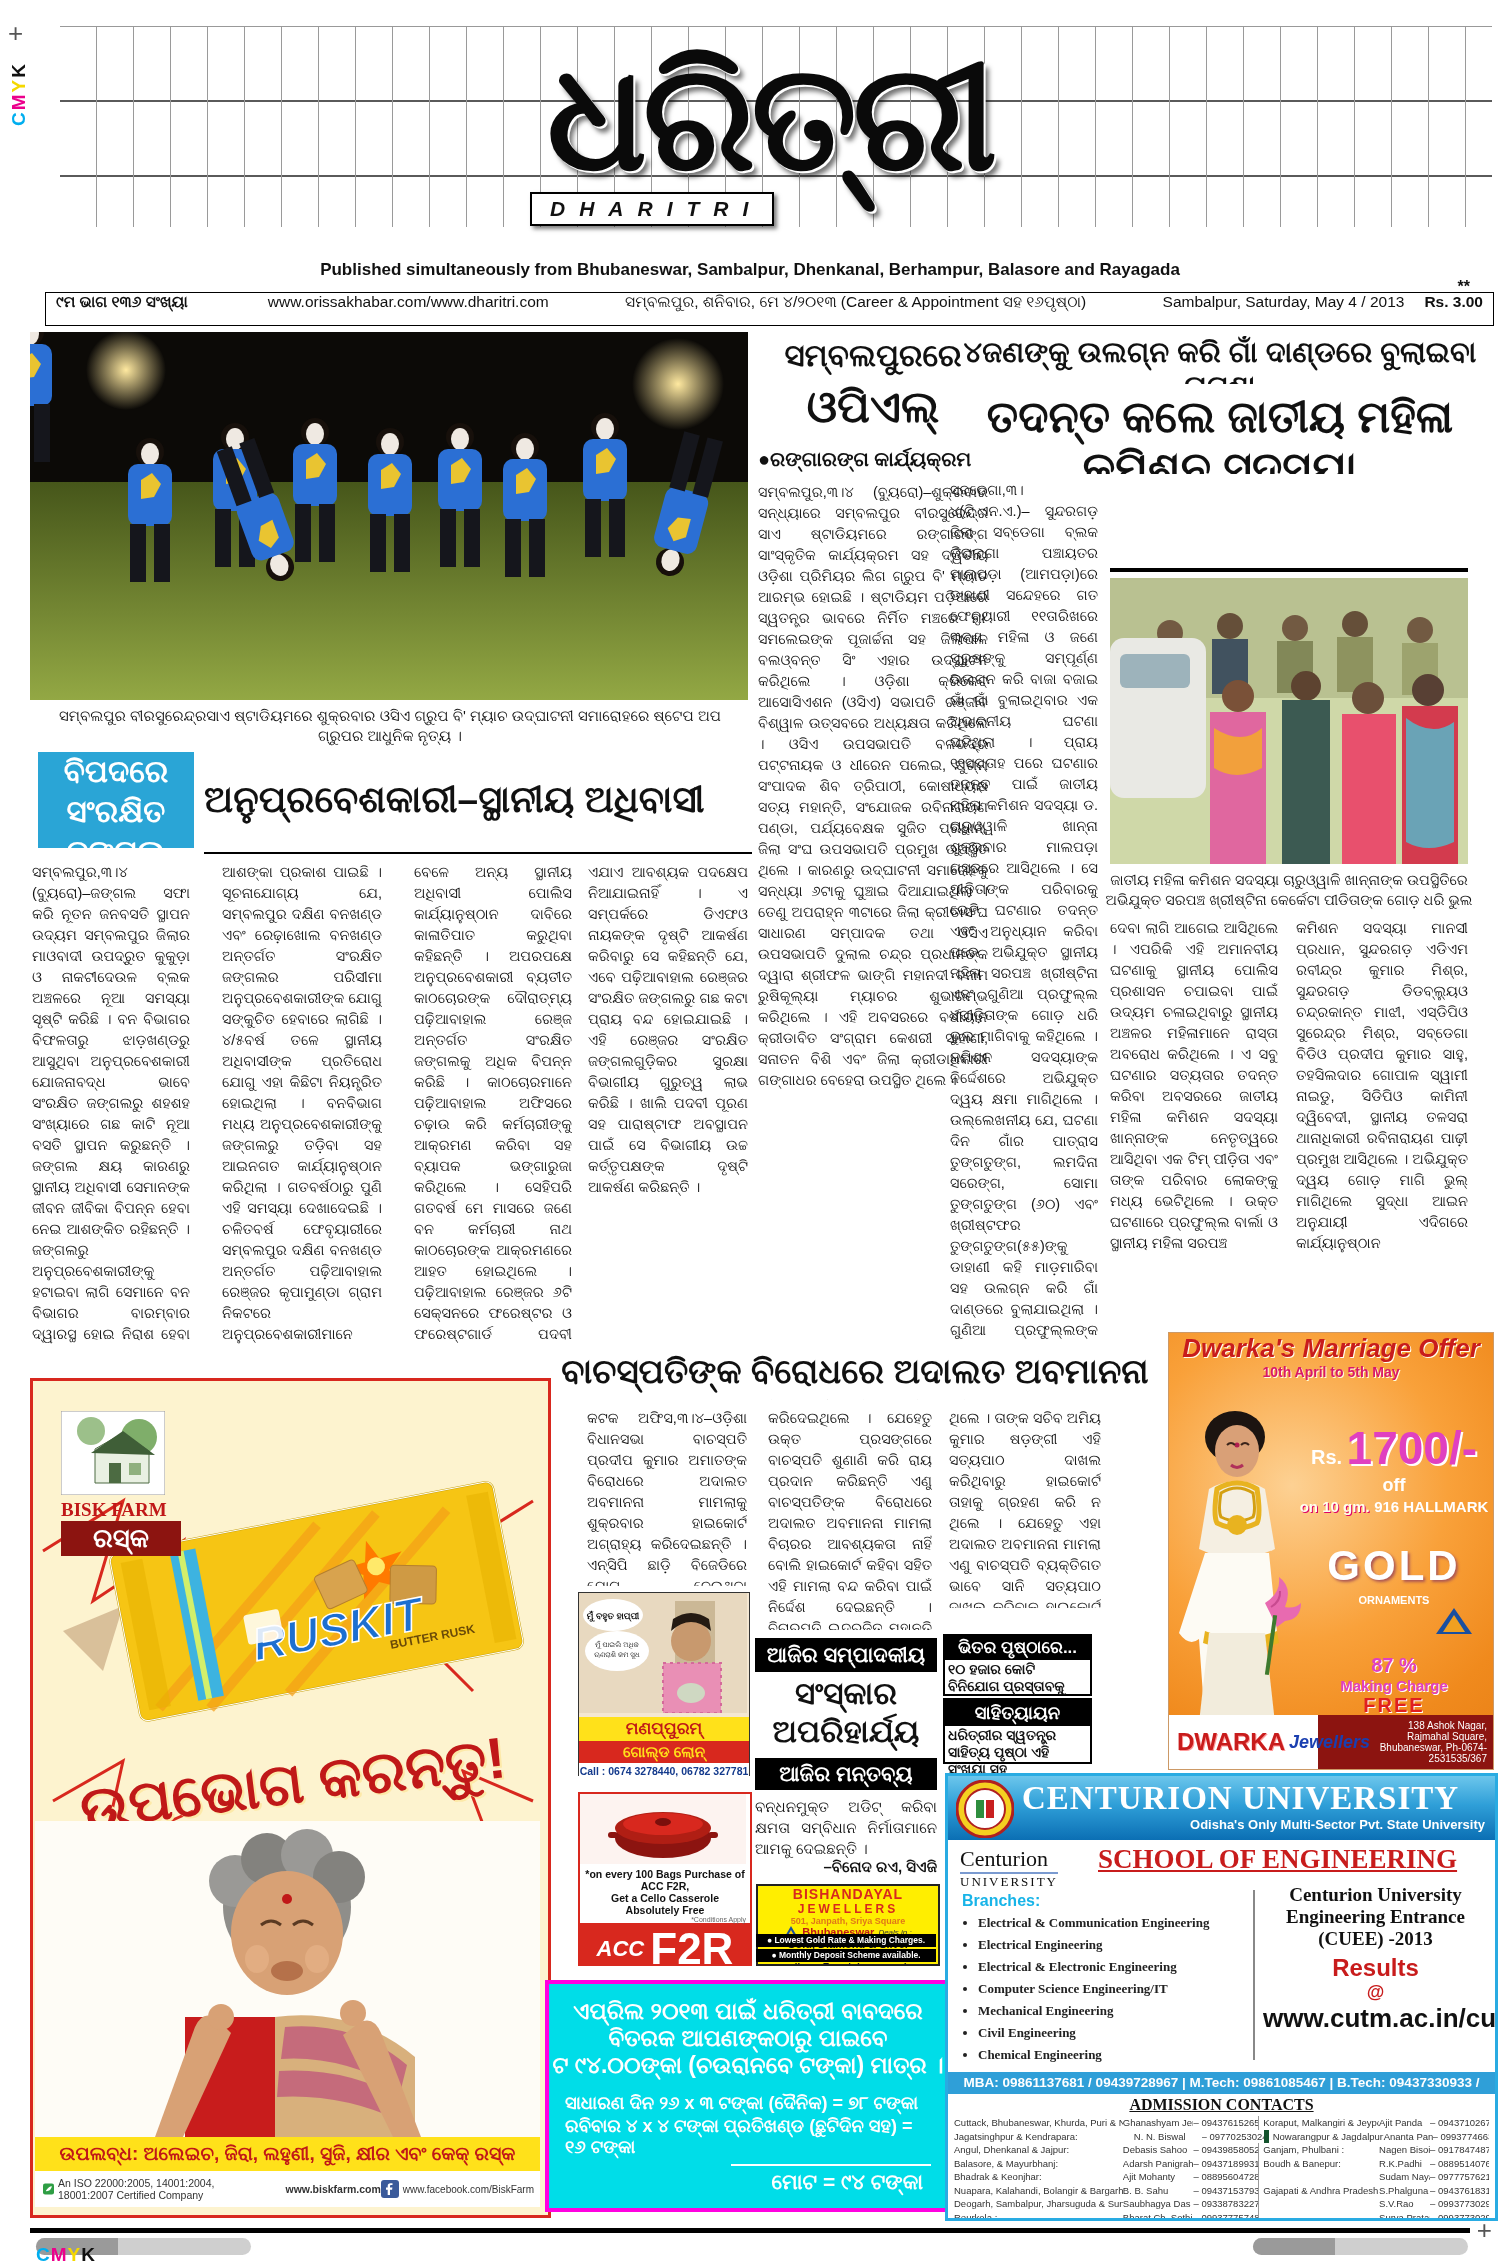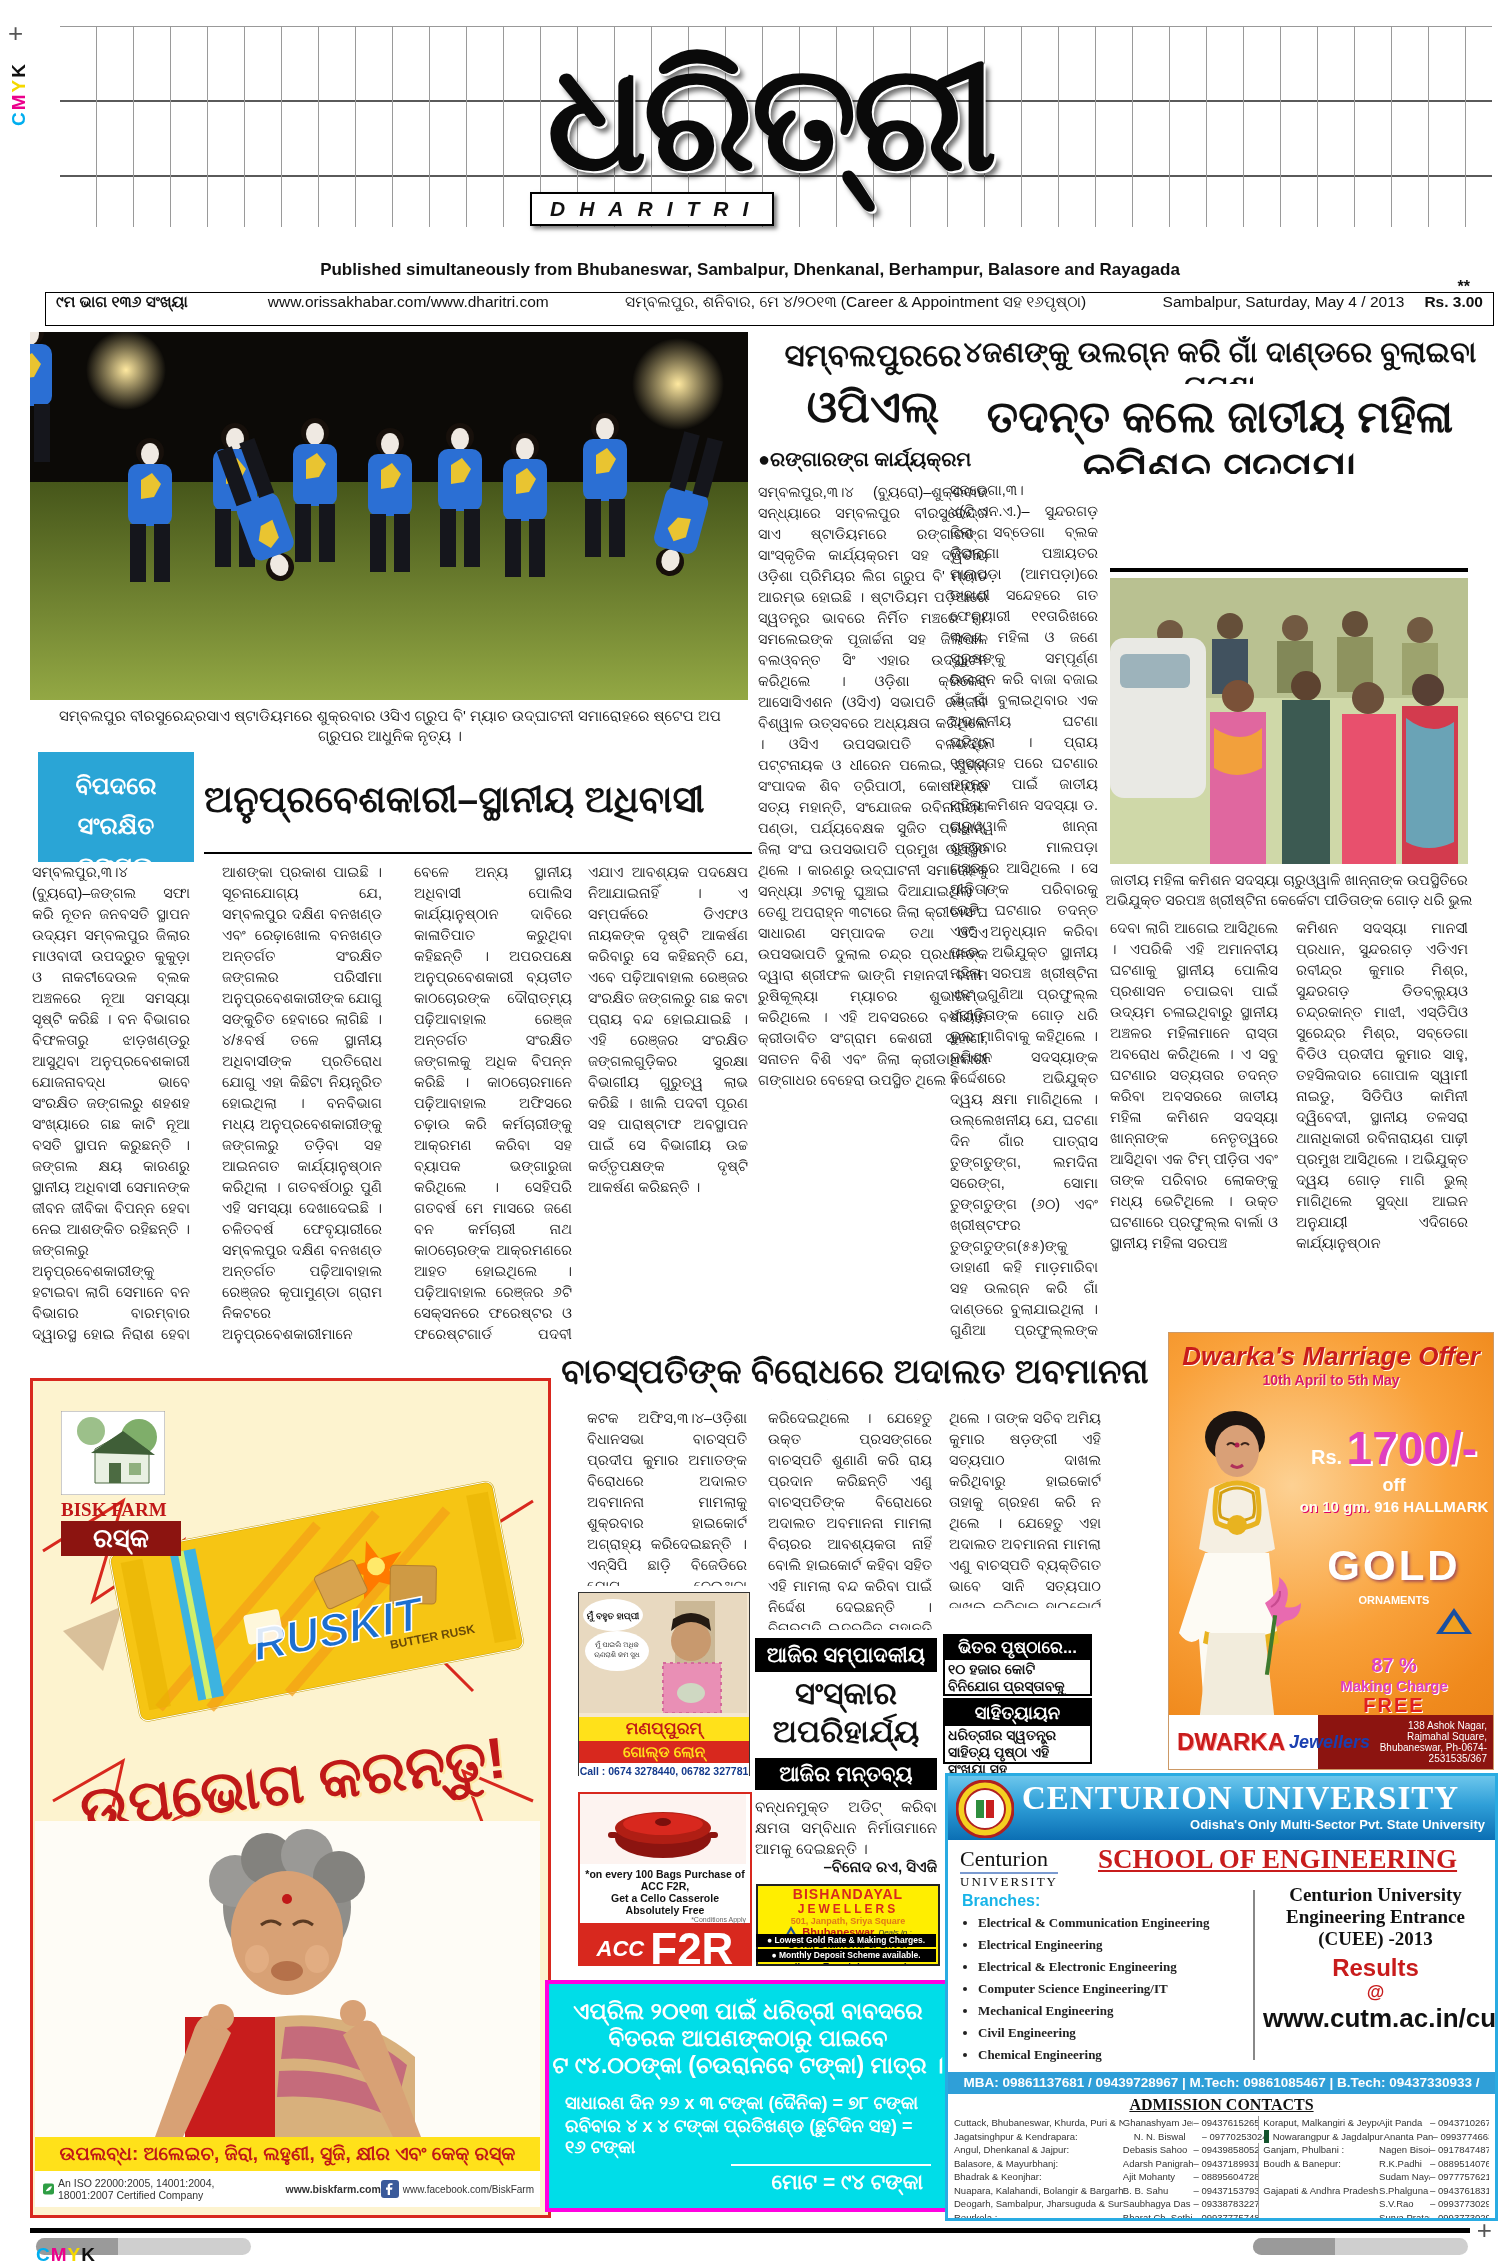--- a/index.html
+++ b/index.html
@@ -147,21 +147,21 @@
         <circle cx="318" cy="112" r="16" fill="#584034"></circle>
           <path d="M292 128 h56 v158 h-56z" fill="#d33b4e"></path>
         <path d="M296 140 q26 20 48 4 l0 120 q-26 12 -48 0z" fill="#57b6c9" opacity=".85"></path>
       </g>
     </svg>
   </div>
   <div class="abs caption clip" style="left:1104px;top:870px;width:370px;height:42px;font-size:14.5px;">ଜାତୀୟ ମହିଳା କମିଶନ ସଦସ୍ୟା ଚାରୁଓ୍ୱାଳି ଖାନ୍ନାଙ୍କ ଉପସ୍ଥିତିରେ ଅଭିଯୁକ୍ତ ସରପଞ୍ଚ ଖ୍ରୀଷ୍ଟିନା କେର୍କେଟା ପୀଡିତାଙ୍କ ଗୋଡ଼ ଧରି ଭୁଲ ମାଗୁଛନ୍ତି ।</div>
   <div class="abs od clip" style="left:1110px;top:918px;width:168px;height:424px;">ଦେବା ଲାଗି ଆଗେଇ ଆସିଥିଲେ । ଏପରିକି ଏହି ଅମାନବୀୟ ଘଟଣାକୁ ସ୍ଥାନୀୟ ପୋଲିସ ପ୍ରଶାସନ ଚପାଇବା ପାଇଁ ଉଦ୍ୟମ ଚଳାଇଥିବାରୁ ସ୍ଥାନୀୟ ଅଞ୍ଚଳର ମହିଳାମାନେ ରାସ୍ତା ଅବରୋଧ କରିଥିଲେ । ଏ ସବୁ ଘଟଣାର ସତ୍ୟତାର ତଦନ୍ତ କରିବା ଅବସରରେ ଜାତୀୟ ମହିଳା କମିଶନ ସଦସ୍ୟା ଖାନ୍ନାଙ୍କ ନେତୃତ୍ୱରେ ଆସିଥିବା ଏକ ଟିମ୍ ପୀଡ଼ିତା ଏବଂ ତାଙ୍କ ପରିବାର ଲୋକଙ୍କୁ ମଧ୍ୟ ଭେଟିଥିଲେ । ଉକ୍ତ ଘଟଣାରେ ପ୍ରଫୁଲ୍ଲ ବାର୍ଲା ଓ ସ୍ଥାନୀୟ ମହିଳା ସରପଞ୍ଚ</div>
   <div class="abs od clip" style="left:1296px;top:918px;width:172px;height:424px;">କମିଶନ ସଦସ୍ୟା ମାନସୀ ପ୍ରଧାନ, ସୁନ୍ଦରଗଡ଼ ଏଡିଏମ ରବୀନ୍ଦ୍ର କୁମାର ମିଶ୍ର, ସୁନ୍ଦରଗଡ଼ ଡିଡବ୍ଲ୍ୟୁଓ ଚନ୍ଦ୍ରକାନ୍ତ ମାଝୀ, ଏସ୍‌ଡିପିଓ ସୁରେନ୍ଦ୍ର ମିଶ୍ର, ସବ୍‌ଡେଗା ବିଡିଓ ପ୍ରଦୀପ କୁମାର ସାହୁ, ତହସିଲଦାର ଗୋପାଳ ସ୍ୱାମୀ ନାଇଡୁ, ସିଡିପିଓ କାମିନୀ ଦ୍ୱିବେଦୀ, ସ୍ଥାନୀୟ ତଳସରା ଥାନାଧିକାରୀ ରବିନାରାୟଣ ପାଢ଼ୀ ପ୍ରମୁଖ ଆସିଥିଲେ । ଅଭିଯୁକ୍ତ ଦ୍ୱୟ ଗୋଡ଼ ମାଗି ଭୁଲ୍ ମାଗିଥିଲେ ସୁଦ୍ଧା ଆଇନ ଅନୁଯାୟୀ ଏଦିଗରେ କାର୍ଯ୍ୟାନୁଷ୍ଠାନ</div>
 
-  <div class="abs bluebox" style="left:38px;top:752px;width:156px;height:96px;font-size:24px;line-height:40px;padding-top:14px;">
+  <div class="abs bluebox" style="left:38px;top:752px;width:156px;height:96px;font-size:31px;line-height:40px;padding-top:0;">
     <div>ବିପଦରେ</div>
     <div>ସଂରକ୍ଷିତ ଜଙ୍ଗଲ</div>
   </div>
   <div class="abs bold clip" style="left:204px;top:756px;width:548px;height:86px;font-size:37px;line-height:88px;">ଅନୁପ୍ରବେଶକାରୀ–ସ୍ଥାନୀୟ ଅଧିବାସୀ ମୁହାଁମୁହିଁ</div>
   <div class="abs rule" style="left:204px;top:852px;width:548px;height:2px;"></div>
   <div class="abs od clip" style="left:32px;top:862px;width:158px;height:482px;">ସମ୍ବଲପୁର,୩।୪ (ବ୍ୟୁରୋ)–ଜଙ୍ଗଲ ସଫା କରି ନୂତନ ଜନବସତି ସ୍ଥାପନ ଉଦ୍ୟମ ସମ୍ବଲପୁର ଜିଲାର ମାଓବାଦୀ ଉପଦ୍ରୁତ କୁକୁଡ଼ା ଓ ନାକଟୀଦେଉଳ ବ୍ଲକ ଅଞ୍ଚଳରେ ନୂଆ ସମସ୍ୟା ସୃଷ୍ଟି କରିଛି । ବନ ବିଭାଗର ବିଫଳତାରୁ ଝାଡ଼ଖଣ୍ଡରୁ ଆସୁଥିବା ଅନୁପ୍ରବେଶକାରୀ ଯୋଜନାବଦ୍ଧ ଭାବେ ସଂରକ୍ଷିତ ଜଙ୍ଗଲରୁ ଶହଶହ ସଂଖ୍ୟାରେ ଗଛ କାଟି ନୂଆ ବସତି ସ୍ଥାପନ କରୁଛନ୍ତି । ଜଙ୍ଗଲ କ୍ଷୟ କାରଣରୁ ସ୍ଥାନୀୟ ଅଧିବାସୀ ସେମାନଙ୍କ ଜୀବନ ଜୀବିକା ବିପନ୍ନ ହେବା ନେଇ ଆଶଙ୍କିତ ରହିଛନ୍ତି । ଜଙ୍ଗଲରୁ ଅନୁପ୍ରବେଶକାରୀଙ୍କୁ ହଟାଇବା ଲାଗି ସେମାନେ ବନ ବିଭାଗର ବାରମ୍ବାର ଦ୍ୱାରସ୍ଥ ହୋଇ ନିରାଶ ହେବା ପରେ ଏବେ ପ୍ରତ୍ୟକ୍ଷ ପ୍ରତିରୋଧ କରୁଛନ୍ତି । ଏଣୁ ଅନୁପ୍ରବେଶକାରୀ ଏବଂ ସ୍ଥାନୀୟ ଅଧିବାସୀଙ୍କ ମଧ୍ୟରେ ସଂଘର୍ଷ ସ୍ଥିତି ଉପୁଜିଛି । କାରଣ ହୋଇଛି । ଏଣୁ ଆଗାମୀ ଦିନରେ ଏହା ବିସ୍ଫୋରକ ରୂପ ନେବା</div>
   <div class="abs od clip" style="left:222px;top:862px;width:160px;height:482px;">ଆଶଙ୍କା ପ୍ରକାଶ ପାଇଛି । ସୂଚନାଯୋଗ୍ୟ ଯେ, ସମ୍ବଲପୁର ଦକ୍ଷିଣ ବନଖଣ୍ଡ ଏବଂ ରେଢ଼ାଖୋଲ ବନଖଣ୍ଡ ଅନ୍ତର୍ଗତ ସଂରକ୍ଷିତ ଜଙ୍ଗଲର ପରିସୀମା ଅନୁପ୍ରବେଶକାରୀଙ୍କ ଯୋଗୁ ସଙ୍କୁଚିତ ହେବାରେ ଲାଗିଛି । ୪/୫ବର୍ଷ ତଳେ ସ୍ଥାନୀୟ ଅଧିବାସୀଙ୍କ ପ୍ରତିରୋଧ ଯୋଗୁ ଏହା କିଛିଟା ନିୟନ୍ତ୍ରିତ ହୋଇଥିଲା । ବନବିଭାଗ ମଧ୍ୟ ଅନୁପ୍ରବେଶକାରୀଙ୍କୁ ଜଙ୍ଗଲରୁ ତଡ଼ିବା ସହ ଆଇନଗତ କାର୍ଯ୍ୟାନୁଷ୍ଠାନ କରିଥିଲା ।  ଗତବର୍ଷଠାରୁ ପୁଣି ଏହି ସମସ୍ୟା ଦେଖାଦେଇଛି । ଚଳିତବର୍ଷ ଫେବୃୟାରୀରେ ସମ୍ବଲପୁର ଦକ୍ଷିଣ ବନଖଣ୍ଡ ଅନ୍ତର୍ଗତ ପଢ଼ିଆବାହାଲ ରେଞ୍ଜର କୃପାମୁଣ୍ଡା ଗ୍ରାମ ନିକଟରେ ଅନୁପ୍ରବେଶକାରୀମାନେ ଶତାଧିକ ଗଛ କାଟି ବସତି ସ୍ଥାପନ ଉଦ୍ୟମ କରିଥିଲୋ ସ୍ଥାନୀୟ ଲୋକେ ଏହାକୁ ପ୍ରତିରୋଧ କରିଥିଲେ । ଅଭିଯୁକ୍ତ ଦିଲୀପ ସାହୁ ନାମକ ସ୍ଥାନୀୟ ଅଧିବାସୀ ଆମ୍ଭଗୋପନ କରିଥିବା</div>
   <div class="abs od clip" style="left:414px;top:862px;width:158px;height:482px;">ବେଳେ ଅନ୍ୟ ସ୍ଥାନୀୟ ଅଧିବାସୀ ପୋଲିସ କାର୍ଯ୍ୟାନୁଷ୍ଠାନ ଦାବିରେ କାଳାତିପାତ କରୁଥିବା କହିଛନ୍ତି । ଅପରପକ୍ଷେ ଅନୁପ୍ରବେଶକାରୀ ବ୍ୟତୀତ କାଠଚୋରଙ୍କ ଦୌରାତ୍ମ୍ୟ ପଢ଼ିଆବାହାଲ ରେଞ୍ଜ ଅନ୍ତର୍ଗତ ସଂରକ୍ଷିତ ଜଙ୍ଗଲକୁ ଅଧିକ ବିପନ୍ନ କରିଛି । କାଠଚୋରମାନେ ପଢ଼ିଆବାହାଲ ଅଫିସରେ ଚଢ଼ାଉ କରି କର୍ମଚାରୀଙ୍କୁ ଆକ୍ରମଣ କରିବା ସହ ବ୍ୟାପକ ଭଙ୍ଗାରୁଜା କରିଥିଲେ । ସେହିପରି ଗତବର୍ଷ ମେ ମାସରେ ଜଣେ ବନ କର୍ମଚାରୀ ନାଥ କାଠଚୋରଙ୍କ ଆକ୍ରମଣରେ ଆହତ ହୋଇଥିଲେ । ପଢ଼ିଆବାହାଲ ରେଞ୍ଜର ୬ଟି ସେକ୍ସନରେ ଫରେଷ୍ଟର ଓ ଫରେଷ୍ଟଗାର୍ଡ ପଦବୀ ଖାଲିଥିବା ଉପରୋକ୍ତ ଘଟଣା ଅନ୍ୟ କର୍ମଚାରୀମାନଙ୍କୁ ନିରୁତ୍ସାହିତ କରିଛି । ସୁଯୋଗରେ ଗତବର୍ଷ ଓ ଚଳିତବର୍ଷ ସଂରକ୍ଷିତ ଜଙ୍ଗଲ ଉଜୁଡ଼ିଛି ।</div>
   <div class="abs od clip" style="left:588px;top:862px;width:160px;height:482px;">ଏଯାଏ ଆବଶ୍ୟକ ପଦକ୍ଷେପ ନିଆଯାଇନାହିଁ । ଏ ସମ୍ପର୍କରେ ଡିଏଫଓ ନାୟକଙ୍କ ଦୃଷ୍ଟି ଆକର୍ଷଣ କରିବାରୁ ସେ କହିଛନ୍ତି ଯେ, ଏବେ ପଢ଼ିଆବାହାଲ ରେଞ୍ଜର ସଂରକ୍ଷିତ ଜଙ୍ଗଲରୁ ଗଛ କଟା ପ୍ରାୟ ବନ୍ଦ ହୋଇଯାଇଛି । ଏହି ରେଞ୍ଜର ସଂରକ୍ଷିତ ଜଙ୍ଗଲଗୁଡ଼ିକର ସୁରକ୍ଷା ବିଭାଗୀୟ ଗୁରୁତ୍ୱ ଲାଭ କରିଛି । ଖାଲି ପଦବୀ ପୂରଣ ସହ ପାରାଷ୍ଟାଫ ଅବସ୍ଥାପନ ପାଇଁ ସେ ବିଭାଗୀୟ ଉଚ୍ଚ କର୍ତ୍ତୃପକ୍ଷଙ୍କ ଦୃଷ୍ଟି ଆକର୍ଷଣ କରିଛନ୍ତି ।</div>
 
@@ -338,21 +338,21 @@
     <div style="font-size:23px;margin-top:14px;">ଏପ୍ରିଲ ୨୦୧୩ ପାଇଁ ଧରିତ୍ରୀ ବାବଦରେ</div>
     <div style="font-size:23px;">ବିତରକ ଆପଣଙ୍କଠାରୁ ପାଇବେ</div>
     <div style="font-size:23px;">ଟ ୯୪.୦୦ଙ୍କା (ଚଉରାନବେ ଟଙ୍କା) ମାତ୍ର ।</div>
     <div style="font-size:18px;text-align:left;padding:14px 16px 0;">ସାଧାରଣ ଦିନ ୨୬ x ୩ ଟଙ୍କା (ଦୈନିକ)        = ୭୮ ଟଙ୍କା</div>
     <div style="font-size:18px;text-align:left;padding:2px 16px 0;">ରବିବାର ୪ x ୪ ଟଙ୍କା ପ୍ରତିଖଣ୍ଡ (ଛୁଟିଦିନ ସହ) = ୧୬ ଟଙ୍କା</div>
     <div style="width:200px;height:2px;background:#fff;margin:6px 16px 4px auto;"></div>
     <div style="font-size:21px;text-align:right;padding-right:24px;">ମୋଟ = ୯୪ ଟଙ୍କା</div>
   </div>
 
   <div class="abs dwarka" style="left:1168px;top:1332px;width:324px;height:436px;overflow:hidden;border:1px solid #c96;">
-    <div style="color:#c81c1c;font-weight:700;font-style:italic;font-size:26px;text-align:center;margin-top:8px;text-shadow:1px 1px 0 #ffe;">Dwarka's Marriage Offer</div>
+    <div style="color:#c81c1c;font-weight:700;font-style:italic;font-size:26px;text-align:center;margin-top:0;text-shadow:1px 1px 0 #ffe;">Dwarka's Marriage Offer</div>
     <div style="color:#d8186a;font-weight:700;font-size:14px;text-align:center;text-shadow:1px 1px 0 #ffd;">10th April to 5th May</div>
     <svg class="abs" style="left:0px;top:60px;" width="140" height="330" viewBox="0 0 140 330">
       <ellipse cx="66" cy="44" rx="30" ry="26" fill="#1c1410"></ellipse>
       <ellipse cx="68" cy="58" rx="22" ry="26" fill="#d9a077"></ellipse>
       <circle cx="68" cy="52" r="2.5" fill="#b01e50"></circle>
       <path d="M58 52 q4 -4 8 0 M72 52 q4 -4 8 0" stroke="#3a241a" stroke-width="2" fill="none"></path>
       <path d="M62 72 q6 5 12 0" stroke="#b0305a" stroke-width="3" fill="none"></path>
       <path d="M40 96 q28 -16 56 0 l10 60 q-38 18 -76 0z" fill="#f5efe2"></path>
       <path d="M48 96 q20 -12 40 0 q4 26 0 34 q-20 10 -40 0 q-4 -8 0 -34z" fill="none" stroke="#e8b320" stroke-width="5"></path>
       <path d="M52 100 q16 -10 32 0 q3 18 0 24 q-16 8 -32 0 q-3 -6 0 -24z" fill="none" stroke="#d4a012" stroke-width="3"></path>

